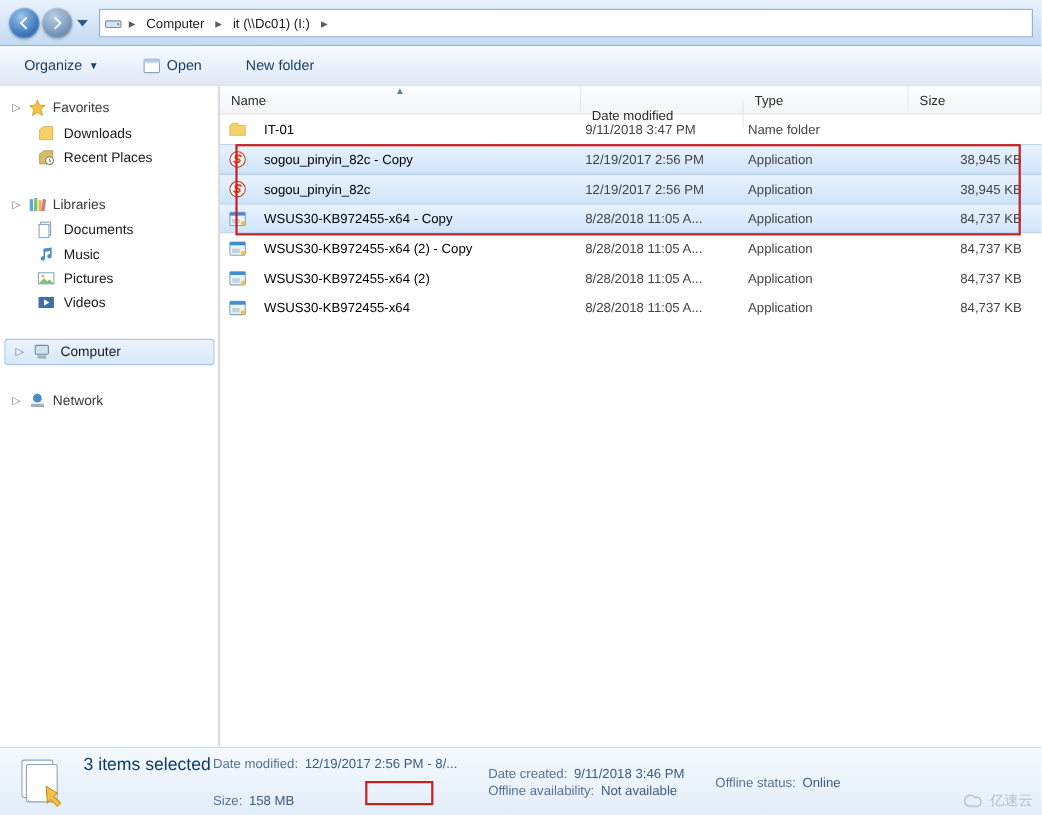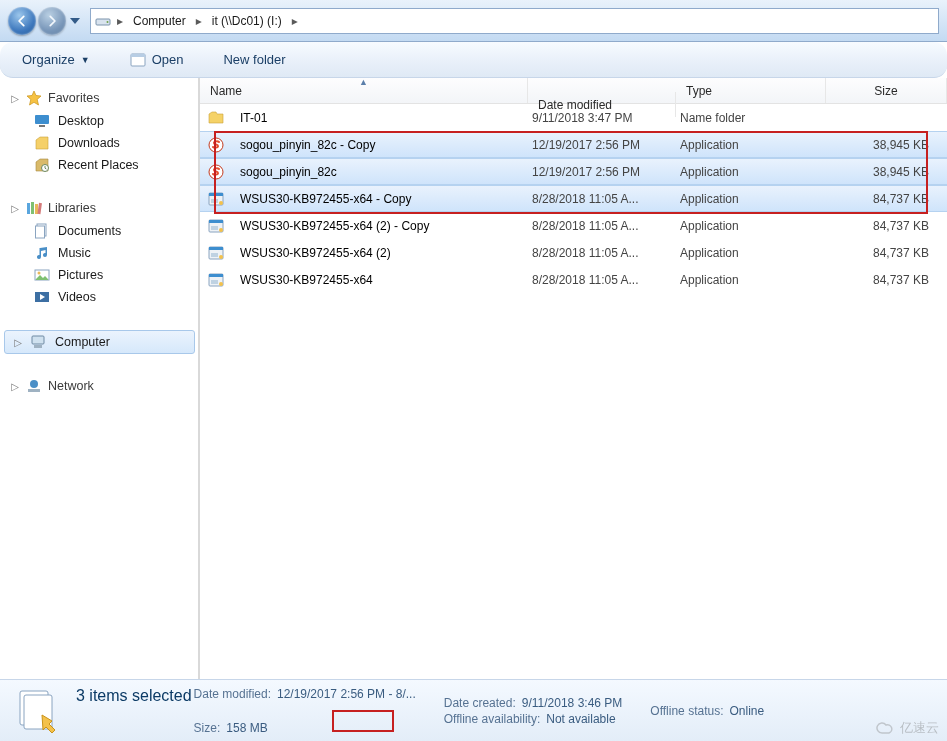--- a/index.html
+++ b/index.html
@@ -35,21 +35,21 @@
   }
   .address .chev { color:#5a5a5a; padding:0 2px; }
   .address .seg { padding: 2px 4px; }
   .drive-icon { width:16px; height:16px; display:inline-flex; align-items:center; justify-content:center; }
   
   .toolbar {
     height: 36px;
     background: linear-gradient(to bottom, #f7fbff 0%, #eaf1fa 50%, #dfe9f5 100%);
     border-bottom: 1px solid #c7d6e9;
     display:flex; align-items:center; padding: 0 16px; gap:28px;
-    color:#1b3f66; font-size:13px;border-radius:13px;
+    color:#1b3f66; font-size:13px;
   }
   .tb-item { display:flex; align-items:center; gap:6px; padding:4px 6px; cursor:default; }
   .tb-item .caret { font-size:9px; color:#1b3f66; }
   
   .body { display:flex; height: calc(741px - 42px - 36px - 62px); }
   .sidebar {
     width: 200px;
     background:#fff;
     border-right:1px solid #d9d9d9;
     padding: 10px 0 0 0;
@@ -72,21 +72,21 @@
   .cols {
     height:26px; display:flex; align-items:center;
     border-bottom:1px solid #e3e3e3;
     background: linear-gradient(to bottom,#fdfdfe,#f3f5f8);
     color:#2a2a2a; font-size:12px;
   }
   .col { padding:12px 10px; border-right:1px solid #e7e7e7; height:100%; display:flex; align-items:center; position:relative; }
   .col.name   { width:328px; }
   .col.date   { width:148px;margin-top:28px; }
   .col.type   { width:150px; }
-  .col.size   { flex:1;justify-content:center; }
+  .col.size   { flex:1; }
   .sort-arrow { position:absolute; left:50%; top:-1px; transform:translateX(-50%); font-size:9px; color:#5b7faa; }
   .row {
     height:27px; display:flex; align-items:center; font-size:12px;
     padding-right:4px;
   }
   .row .c { padding:0 10px; white-space:nowrap; overflow:hidden; text-overflow:ellipsis; }
   .row .c.name { width:322px; display:flex; align-items:center; gap:16px; padding-left:8px; }
   .row .c.date { width:148px; color:#444; }
   .row .c.type { width:150px; color:#444; }
   .row .c.size { flex:1; color:#444; }
@@ -184,29 +184,20 @@
         <span class="ic">
           <svg width="16" height="16" viewBox="0 0 16 16">
               <path d="M8 1l2 4.5 5 .5-3.8 3.4L12.5 15 8 12.3 3.5 15l1.3-5.6L1 6l5-.5z" fill="#f6c244" stroke="#c9931a" stroke-width=".7"></path>
             </svg>
         </span>
         <span class="g">Favorites</span>
       </div>
       <div class="sb-item">
         <span class="ic">
             <svg width="16" height="16" viewBox="0 0 16 16">
-              <rect x="1" y="2" width="14" height="9" rx="1" fill="#3d8ecf"></rect>
-              <rect x="5" y="12" width="6" height="2" fill="#777"></rect>
-            </svg>
-          </span>
-        <span>Desktop</span>
-      </div>
-      <div class="sb-item">
-        <span class="ic">
-            <svg width="16" height="16" viewBox="0 0 16 16">
               <path d="M2 5l4-3h8v12H2z" fill="#f5d069" stroke="#caa23b" stroke-width=".6"></path>
             </svg>
           </span>
         <span>Downloads</span>
       </div>
       <div class="sb-item">
         <span class="ic">
             <svg width="16" height="16" viewBox="0 0 16 16">
               <path d="M2 5l4-3h8v12H2z" fill="#d9ba6a" stroke="#a78a42" stroke-width=".6"></path>
               <circle cx="11" cy="11" r="3.5" fill="#fff" stroke="#6b8860"></circle>

